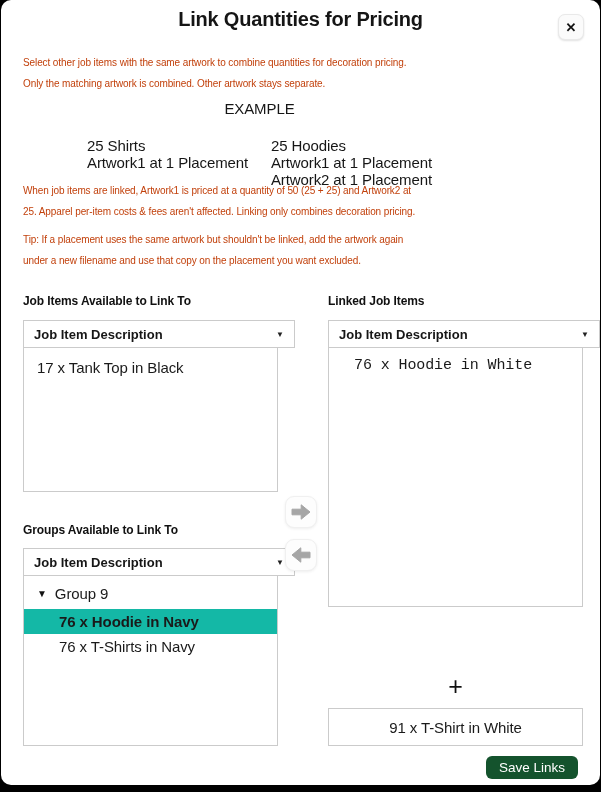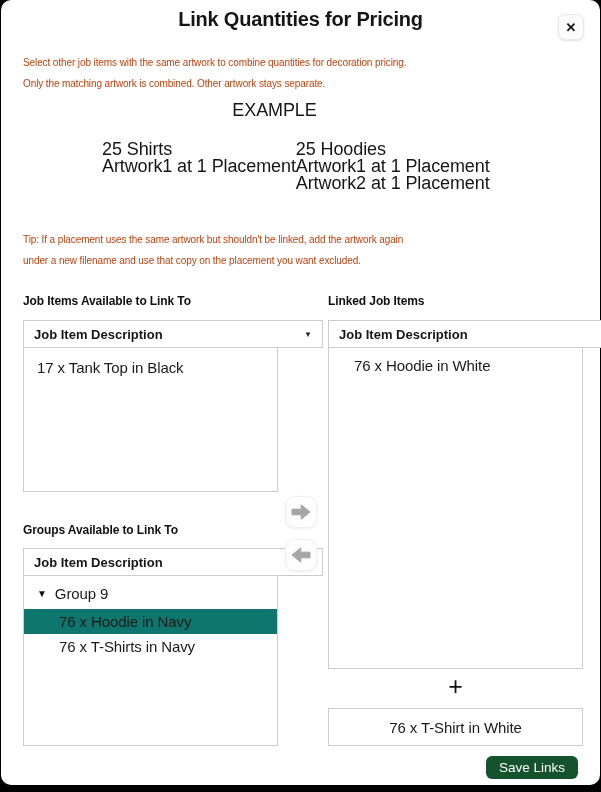--- a/index.html
+++ b/index.html
@@ -46,36 +46,36 @@
     letter-spacing: -0.1px;
     line-height: 21px;
     color: #c2410c;
     white-space: pre;
   }
   .intro { top: 52px; }
   .explanation { top: 180px; }
   .tip { top: 229px; }
   .example {
     position: absolute;
-    left: 101px; top: 100px; width: 345px;
-    font-size: 18px; letter-spacing: -0.1px;
+    left: 86px; top: 100px; width: 345px;
+    font-size: 15px; letter-spacing: -0.1px;
     color: #161616;
   }
   .example-heading { text-align: center; margin-bottom: 3px; }
   .example-cols { display: flex; margin-top: 20px; }
   .example-col { line-height: 17px; white-space: pre; }
   .example-col.left { width: 218px; }
   .section-h {
     position: absolute;
     font-size: 12px; font-weight: bold;
     color: #111; letter-spacing: -0.1px;
   }
   .dd {
     position: absolute;
-    width: 300px; height: 28px;
+    width: 272px; height: 28px;
     border: 1px solid #cbcbcb;
     background: #fff;
     display: flex; align-items: center; justify-content: space-between;
     padding: 0 10px;
     font-size: 13px; font-weight: bold; color: #161616;
     cursor: pointer;
   }
   .caret { font-size: 8px; color: #222; }
   .listbox {
     position: absolute;
@@ -87,21 +87,21 @@
   .row {
     font-size: 15px;
     color: #1a1a1a;
     letter-spacing: -0.1px;
   }
   .row-avail  { padding: 11px 0 0 13px; }
   .row-linked { padding: 9px 0 0 25px; }
   .group-row  { padding: 9px 0 7px 13px; display: flex; align-items: center; cursor: pointer; }
   .group-row .tri { font-size: 10px; color: #111; margin-right: 8px; }
   .group-item { height: 25px; line-height: 25px; padding-left: 35px; cursor: pointer; }
-  .group-item.selected { background: #0f766e; }
+  .group-item.selected { background: #14b8a6; font-weight: bold; }
   .arrow-btn {
     position: absolute;
     width: 32px; height: 32px;
     border-radius: 9px;
     background: #fdfdfd;
     border: 1px solid #f0f0f0;
     box-shadow: 0 1px 3px rgba(0,0,0,0.07);
     display: flex; align-items: center; justify-content: center;
     cursor: pointer;
   }
@@ -154,20 +154,22 @@
     <div class="example-heading">EXAMPLE</div>
     <div class="example-cols">
       <div class="example-col left">25 Shirts
 Artwork1 at 1 Placement</div>
       <div class="example-col">25 Hoodies
 Artwork1 at 1 Placement
 Artwork2 at 1 Placement</div>
     </div>
   </div>
 
+  <div class="body-text explanation">When job items are linked, Artwork1 is priced at a quantity of 50 (25 + 25) and Artwork2 at
+25. Apparel per-item costs &amp; fees aren't affected. Linking only combines decoration pricing.</div>
 
   <div class="body-text tip">Tip: If a placement uses the same artwork but shouldn't be linked, add the artwork again
 under a new filename and use that copy on the placement you want excluded.</div>
 
   <div class="section-h" style="left:22px; top:294px;">Job Items Available to Link To</div>
 
   <div class="dd" style="left:22px; top:320px;">
     <span>Job Item Description</span>
     <span class="caret">▼</span>
   </div>
@@ -208,27 +210,27 @@
     </span>
   </div>
 
   <div class="section-h" style="left:327px; top:294px;">Linked Job Items</div>
 
   <div class="dd" style="left:327px; top:320px;">
     <span>Job Item Description</span>
     <span class="caret">▼</span>
   </div>
 
-  <div class="listbox" style="left:327px; top:347px; height:322px;">
+  <div class="listbox" style="left:327px; top:347px; height:260px;font-family:Liberation Mono, monospace;">
     <div class="row row-linked">76 x Hoodie in White</div>
   </div>
 
   <div class="plus-btn">
     <span>+</span>
   </div>
 
   <div class="current-item-box">
-    <span>76 x T-Shirt in White</span>
+    <span>91 x T-Shirt in White</span>
   </div>
 
   <button class="save-btn">Save Links</button>
 
 </div>
 
 </body></html>

